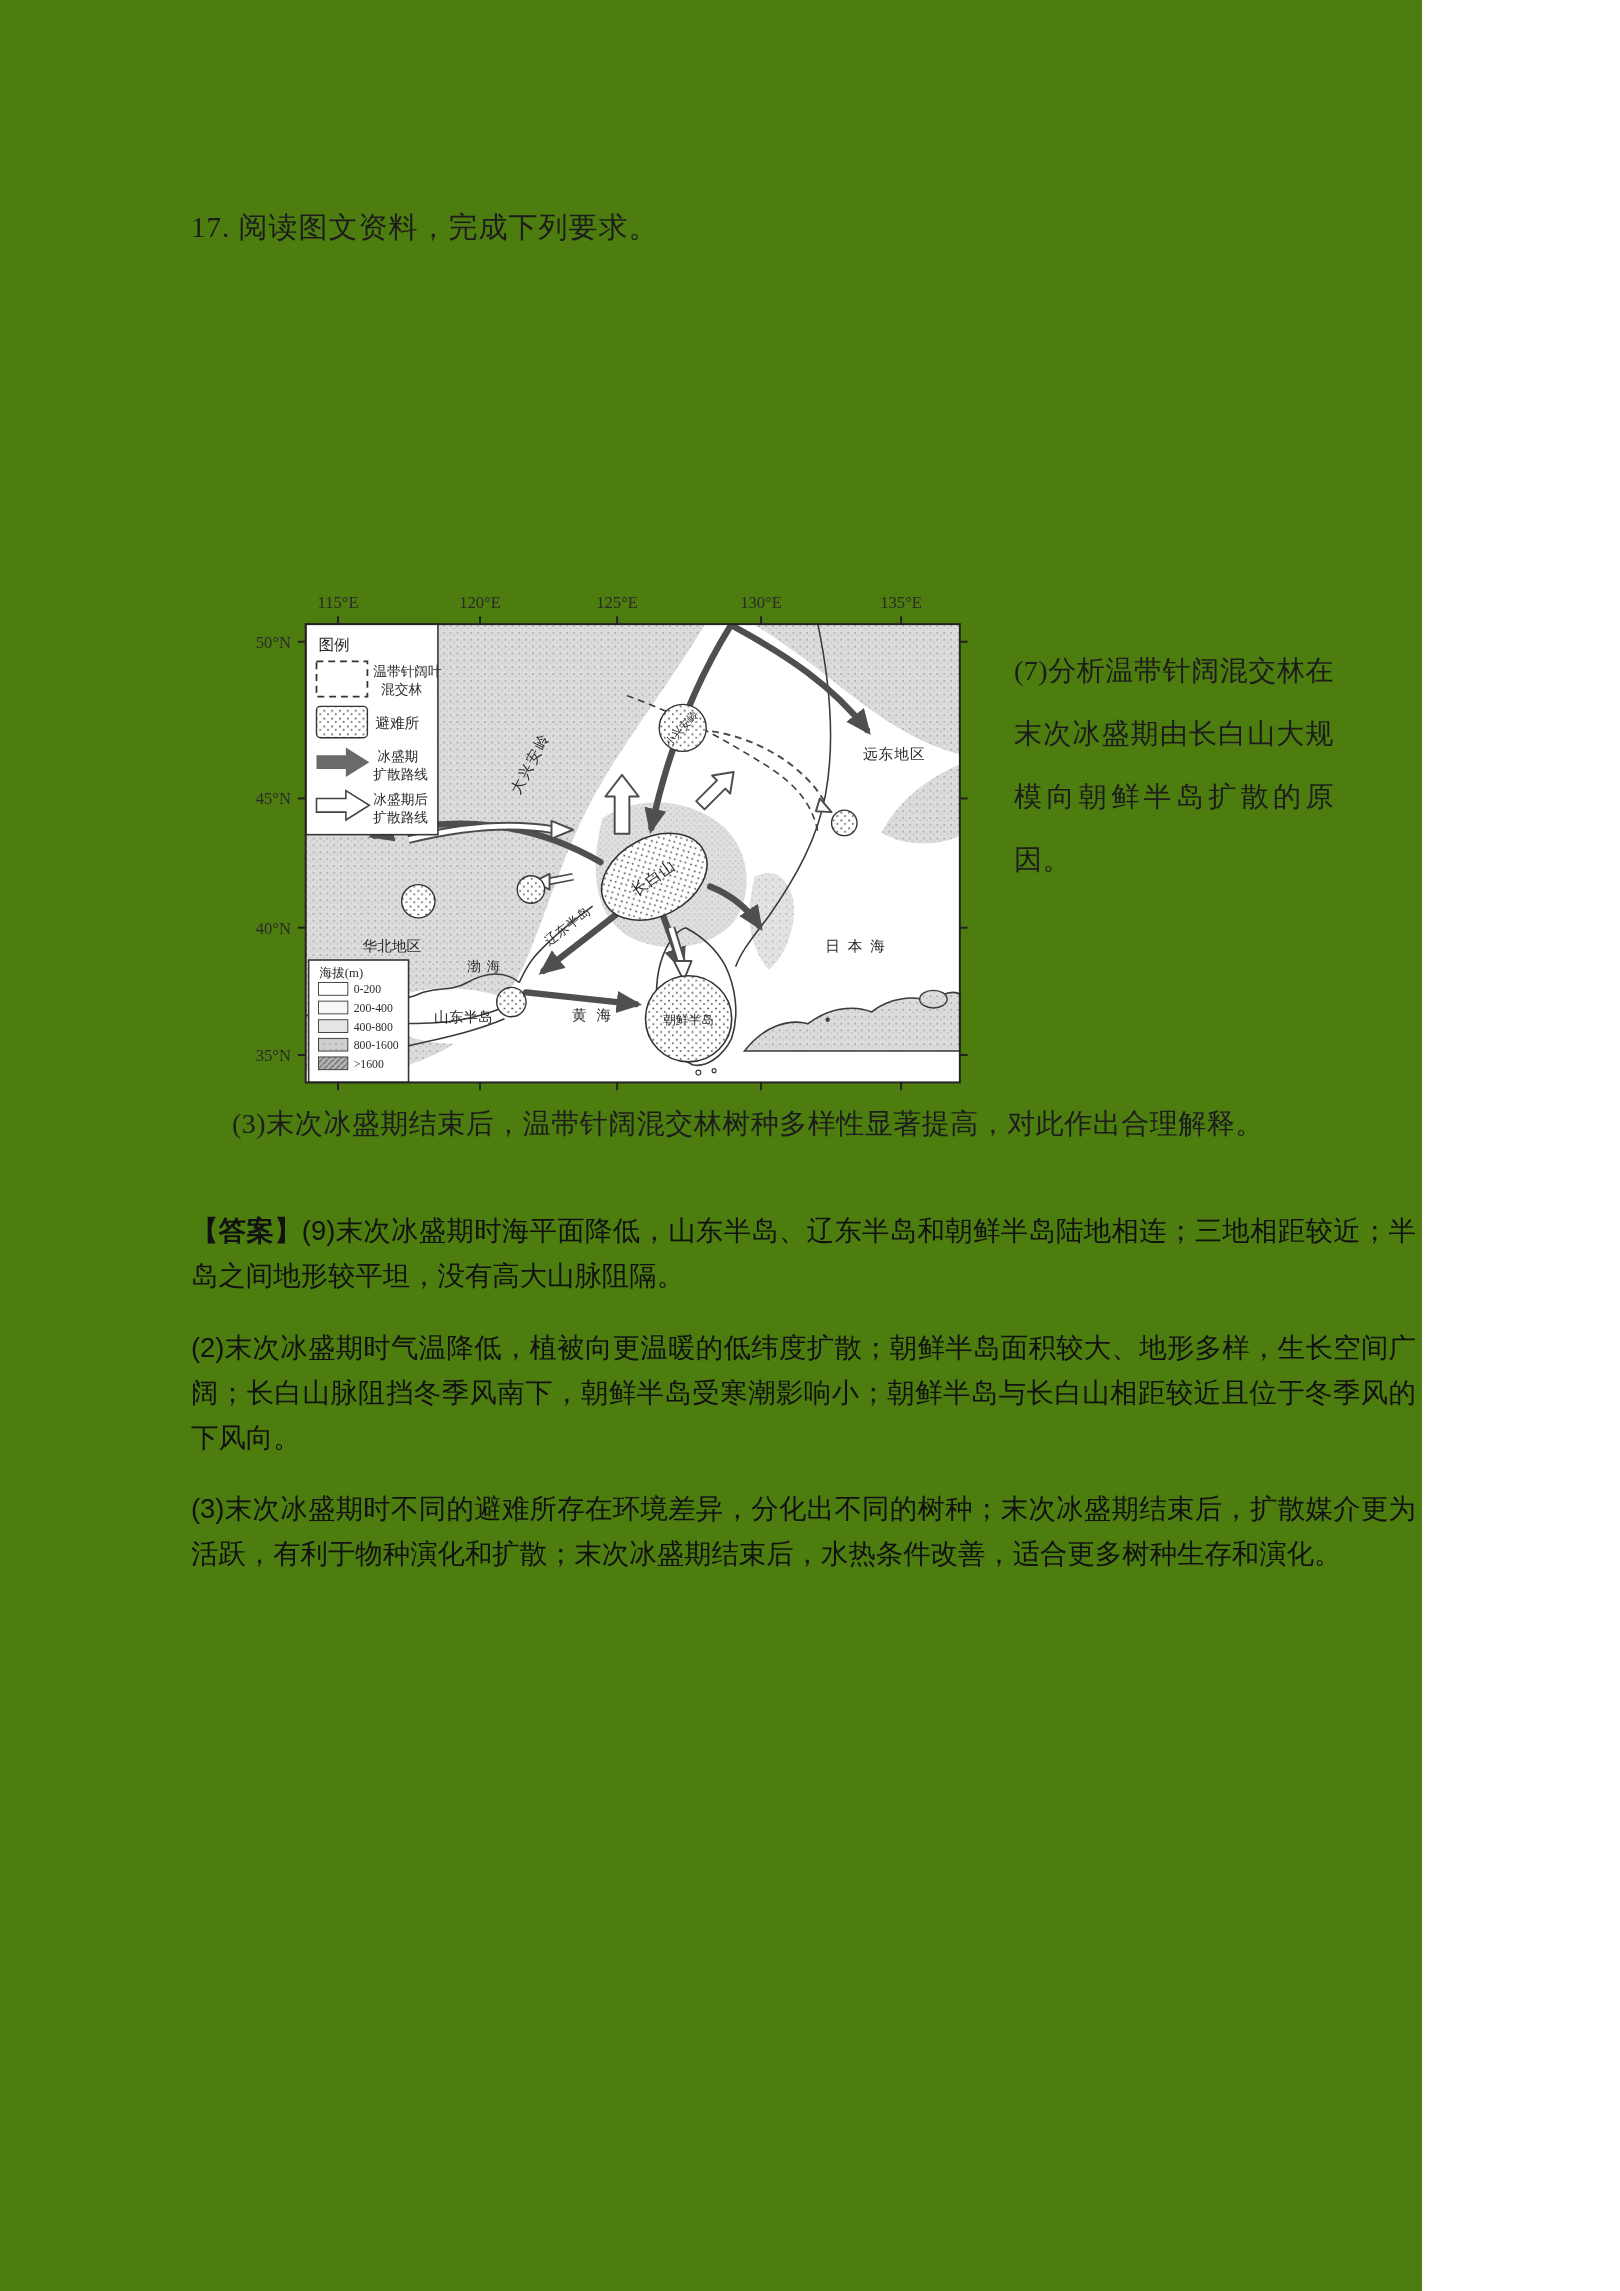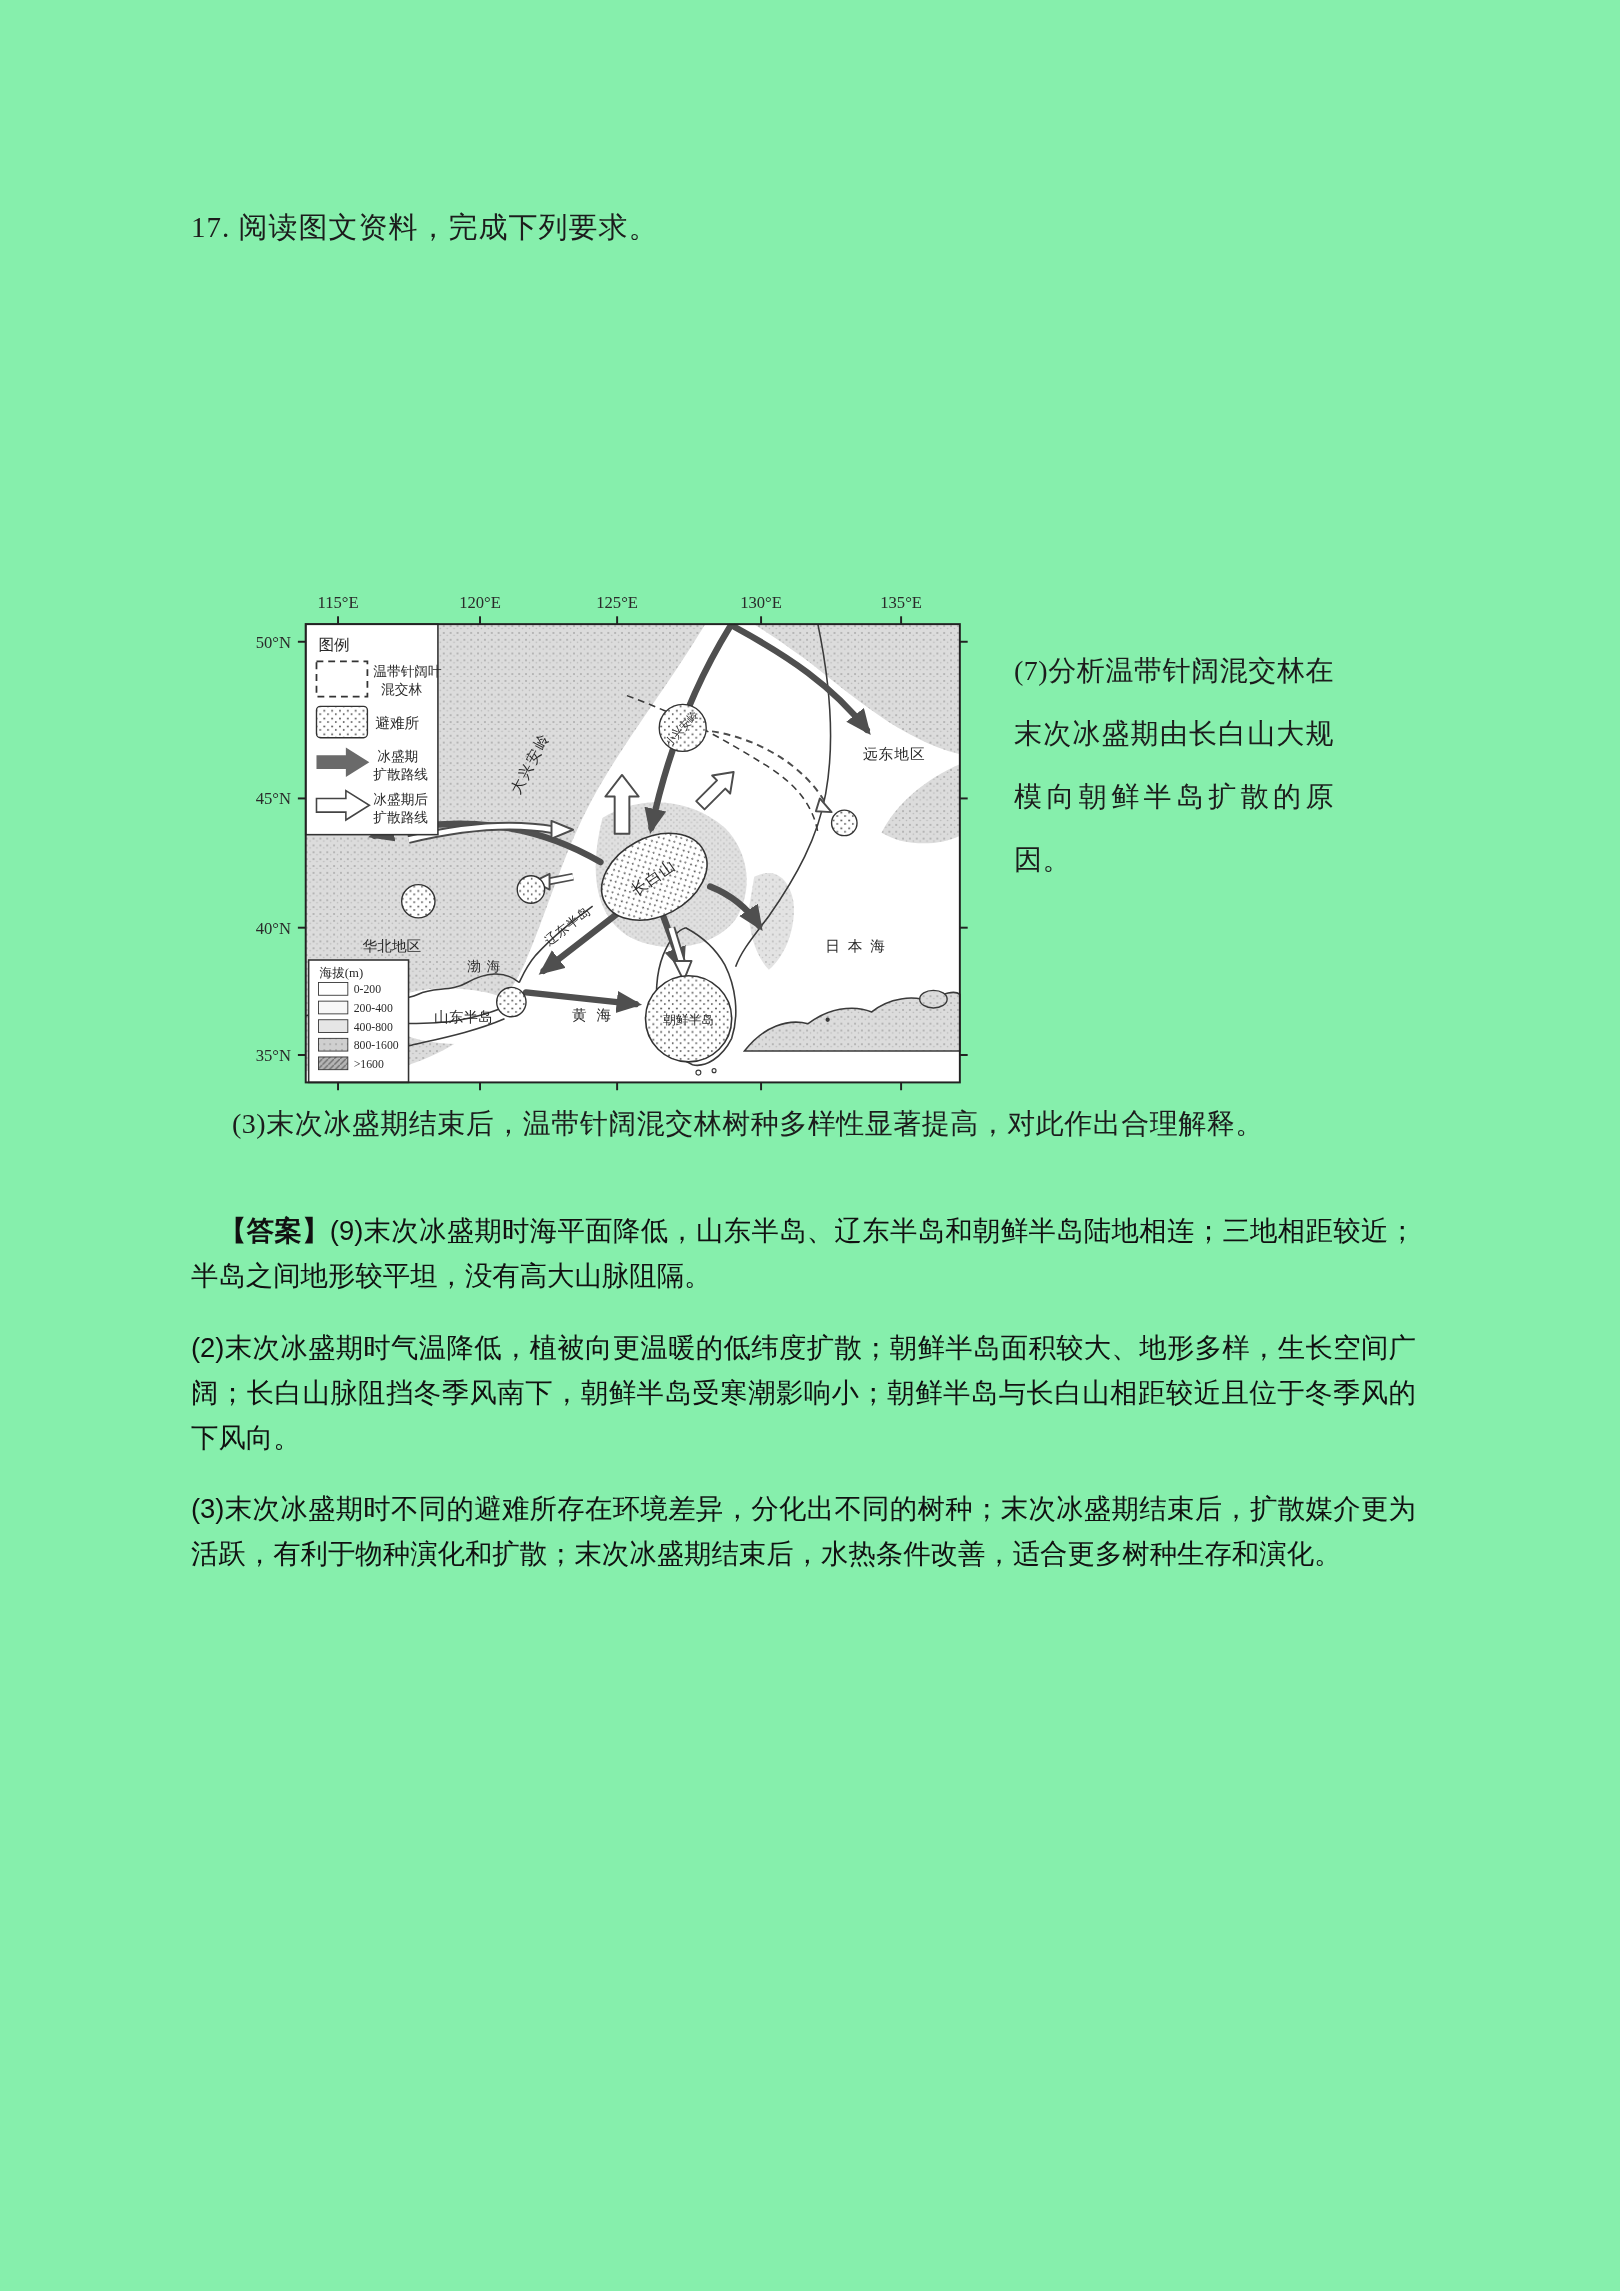--- a/index.html
+++ b/index.html
@@ -1,20 +1,20 @@
 <!DOCTYPE html>
 <html><head>
 <meta charset="utf-8">
 <style>
   html,body{margin:0;padding:0;background:#ffffff;}
   .page{
     position:relative;
-    width:1620px;
+    width:1422px;
     height:2292px;
-    background:#86efac;
+    background:#4d7c0f;
     font-family:"Liberation Serif", serif;
     color:#1c1c1c;
     overflow:hidden;
   }
   .q-number{
     position:absolute;
     left:191px; top:208px;
     font-size:29px;
     letter-spacing:1px;
     white-space:nowrap;
@@ -60,21 +60,21 @@
     position:absolute;
     left:191px; top:1208px;
     width:1225px;
     font-family:"Liberation Sans", sans-serif;
     font-size:27.4px;
     line-height:45px;
     color:#111;
     text-align:justify;
   }
   .answers p{margin:0 0 26.5px 0;}
-  .ans-label{font-weight:bold;margin-left:28px;}
+  .ans-label{font-weight:bold;}
   .warrow{fill:#ffffff;stroke:#4c4c4c;stroke-width:2;stroke-linejoin:round;}
   .coast{fill:none;stroke:#3a3a3a;stroke-width:1.6;}
   .darrow{fill:none;stroke:#4f4f4f;stroke-width:6.5;stroke-linecap:round;}
 </style>
 </head>
 <body>
 
 <div class="page">
 
   <div class="q-number">17. 阅读图文资料，完成下列要求。</div>

